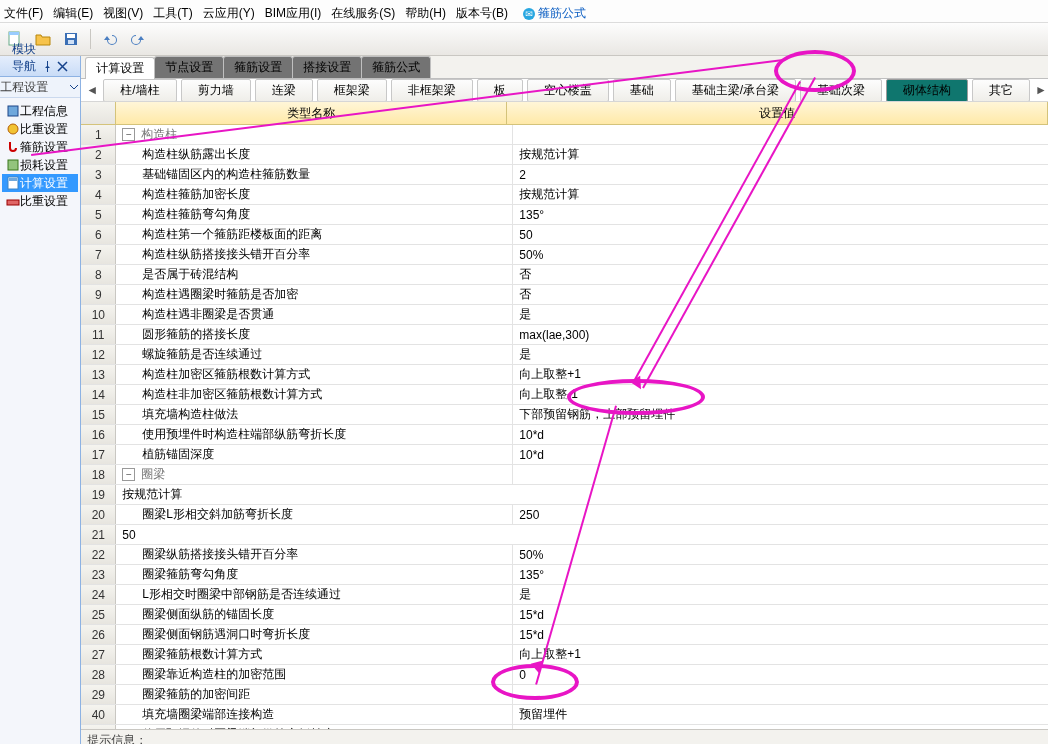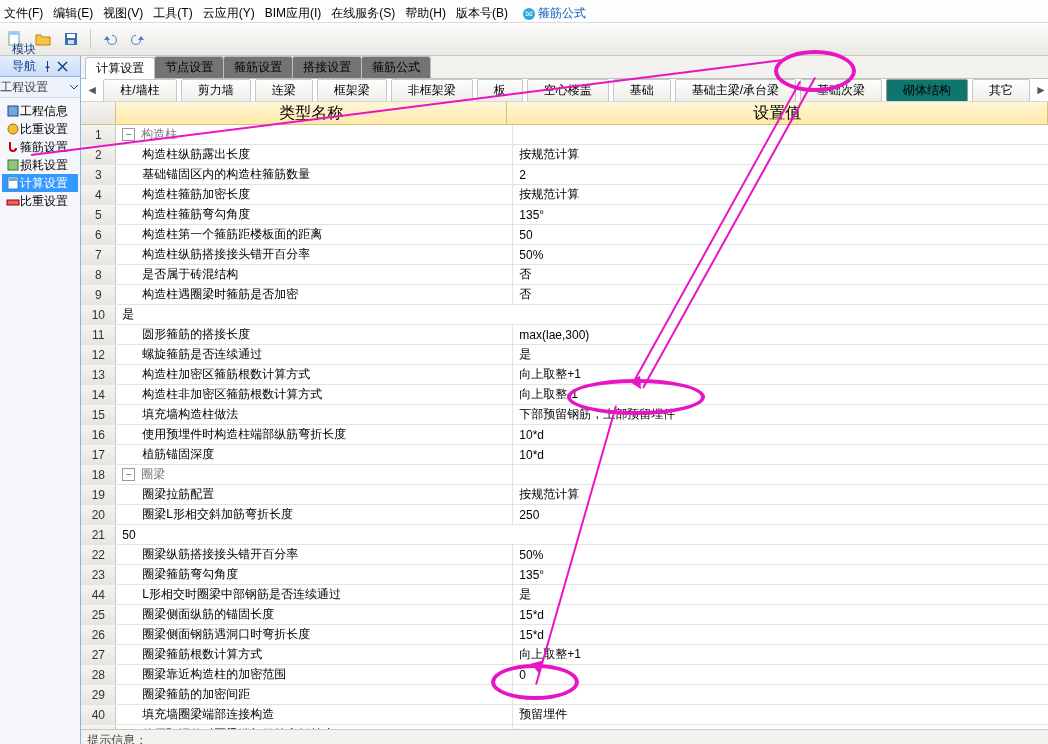--- a/index.html
+++ b/index.html
@@ -23,21 +23,21 @@
   .ico{width:14px;height:14px;display:inline-block}
   
   .main{flex:1;display:flex;flex-direction:column;background:#fff;position:relative}
   .tabs{display:flex;height:22px;background:#f3f2ee;align-items:flex-end;border-bottom:1px solid #bfbfbf;padding-left:4px;gap:0}
   .tab{padding:2px 10px;border:1px solid #bfbfbf;border-bottom:none;background:#737373;margin-right:-1px;border-radius:3px 3px 0 0;font-size:12px;cursor:default}
   .tab.active{background:#fff;position:relative;top:1px}
   .subtabs{display:flex;height:22px;align-items:center;background:#fff;border-bottom:1px solid #d6d6d6;padding-left:4px;gap:4px;overflow:hidden;white-space:nowrap}
   .stab{padding:2px 16px;border:1px solid #c8c8c8;background:linear-gradient(#fdfdfd,#efeee9);border-radius:2px;font-size:12px;cursor:default}
   .stab.active{background:#0f766e;border-color:#9c9c9c}
   .arrow{width:14px;height:18px;display:flex;align-items:center;justify-content:center;color:#555}
-  .grid-head{display:flex;height:22px;background:linear-gradient(#fff6d8,#ffe9a8);border-bottom:1px solid #d4c37a;font-size:16px}
+  .grid-head{display:flex;height:22px;background:linear-gradient(#fff6d8,#ffe9a8);border-bottom:1px solid #d4c37a;font-size:12px}
   .gh-num{width:34px;border-right:1px solid #d4c37a;background:linear-gradient(#f5f4ef,#e7e5df)}
   .gh-col{display:flex;align-items:center;justify-content:center;border-right:1px solid #d4c37a}
   .gh-name{width:390px}
   .gh-val{flex:1}
   .grid-body{flex:1;overflow:auto}
   .row{display:flex;height:19px;border-bottom:1px solid #e3e3e3;font-size:12px;align-items:stretch}
   .rnum{width:34px;background:linear-gradient(#f5f4ef,#e7e5df);border-right:1px solid #c9c7c2;display:flex;align-items:center;justify-content:center;color:#333}
   .rname{width:390px;border-right:1px solid #e3e3e3;display:flex;align-items:center;padding-left:6px;overflow:hidden;white-space:nowrap}
   .rname.group{color:#777}
   .expander{width:11px;height:11px;border:1px solid #999;display:inline-flex;align-items:center;justify-content:center;margin-right:6px;font-size:10px;line-height:9px;color:#555;background:#fff}
@@ -236,20 +236,21 @@
           <div class="rname"><span class="indent"></span>是否属于砖混结构</div>
           <div class="rval">否</div>
         </div>
         <div class="row">
           <div class="rnum">9</div>
           <div class="rname"><span class="indent"></span>构造柱遇圈梁时箍筋是否加密</div>
           <div class="rval">否</div>
         </div>
         <div class="row">
           <div class="rnum">10</div>
+          <div class="rname"><span class="indent"></span>构造柱遇非圈梁是否贯通</div>
           <div class="rval">是</div>
         </div>
         <div class="row">
           <div class="rnum">11</div>
           <div class="rname"><span class="indent"></span>圆形箍筋的搭接长度</div>
           <div class="rval">max(lae,300)</div>
         </div>
         <div class="row">
           <div class="rnum">12</div>
           <div class="rname"><span class="indent"></span>螺旋箍筋是否连续通过</div>
@@ -280,21 +281,20 @@
           <div class="rname"><span class="indent"></span>植筋锚固深度</div>
           <div class="rval">10*d</div>
         </div>
         <div class="row">
           <div class="rnum">18</div>
           <div class="rname group"><span class="expander">−</span>圈梁</div>
           <div class="rval"></div>
         </div>
         <div class="row">
           <div class="rnum">19</div>
-          <div class="rname"><span class="indent"></span>圈梁拉筋配置</div>
           <div class="rval">按规范计算</div>
         </div>
         <div class="row">
           <div class="rnum">20</div>
           <div class="rname"><span class="indent"></span>圈梁L形相交斜加筋弯折长度</div>
           <div class="rval">250</div>
         </div>
         <div class="row">
           <div class="rnum">21</div>
           <div class="rval">50</div>
@@ -303,21 +303,21 @@
           <div class="rnum">22</div>
           <div class="rname"><span class="indent"></span>圈梁纵筋搭接接头错开百分率</div>
           <div class="rval">50%</div>
         </div>
         <div class="row">
           <div class="rnum">23</div>
           <div class="rname"><span class="indent"></span>圈梁箍筋弯勾角度</div>
           <div class="rval">135°</div>
         </div>
         <div class="row">
-          <div class="rnum">44</div>
+          <div class="rnum">24</div>
           <div class="rname"><span class="indent"></span>L形相交时圈梁中部钢筋是否连续通过</div>
           <div class="rval">是</div>
         </div>
         <div class="row">
           <div class="rnum">25</div>
           <div class="rname"><span class="indent"></span>圈梁侧面纵筋的锚固长度</div>
           <div class="rval">15*d</div>
         </div>
         <div class="row">
           <div class="rnum">26</div>

